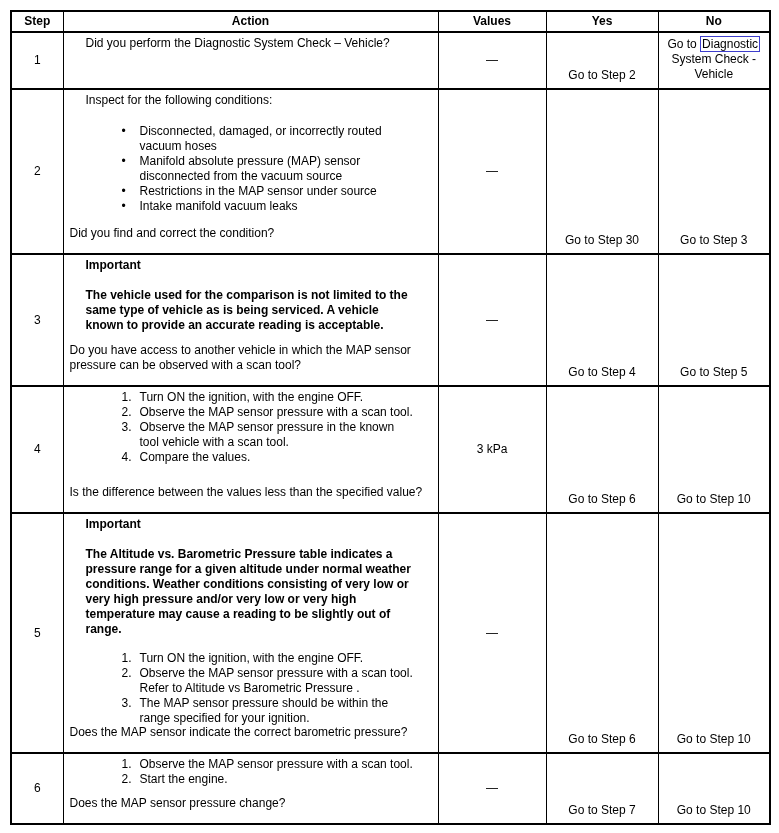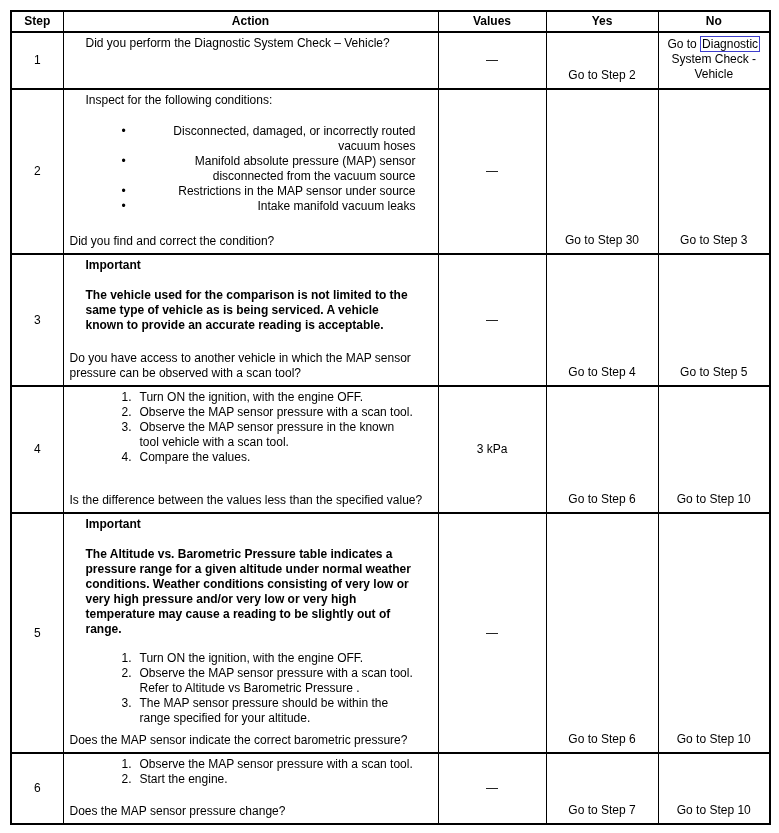--- a/index.html
+++ b/index.html
@@ -57,28 +57,27 @@
     padding-top: 4px;
     margin-left: 16px;
   }
   .action p { margin: 0; }
   .b { font-weight: bold; }
   .important-text { margin-top: 15px !important; }
   .question-bottom {
     position: absolute;
     left: 6px;
     right: 6px;
-    bottom: 4px;
+    bottom: 12px;
     margin: 0;
   }
   
   .ulist {
     margin: 16px 0 0 0;
     padding-left: 30px;
-    text-align: right;
   }
   .ulist .li {
     position: relative;
     padding-left: 24px;
   }
   .ulist .li::before {
     content: "\2022";
     position: absolute;
     left: 6px;
   }
@@ -184,21 +183,21 @@
     </tr>
 
     <tr style="height:240px">
       <td class="step">5</td>
       <td class="action">
         <p class="b">Important</p>
         <p class="b important-text">The Altitude vs. Barometric Pressure table indicates a pressure range for a given altitude under normal weather conditions. Weather conditions consisting of very low or very high pressure and/or very low or very high temperature may cause a reading to be slightly out of range.</p>
         <div class="olist mt14">
           <div class="li">Turn ON the ignition, with the engine OFF.</div>
           <div class="li">Observe the MAP sensor pressure with a scan tool. Refer to Altitude vs Barometric Pressure .</div>
-          <div class="li">The MAP sensor pressure should be within the range specified for your altitude.</div>
+          <div class="li">The MAP sensor pressure should be within the range specified for your ignition.</div>
         </div>
         <p class="question-bottom">Does the MAP sensor indicate the correct barometric pressure?</p>
       </td>
       <td class="values">—</td>
       <td class="yn">Go to Step 6</td>
       <td class="yn">Go to Step 10</td>
     </tr>
 
     <tr style="height:71px">
       <td class="step">6</td>

